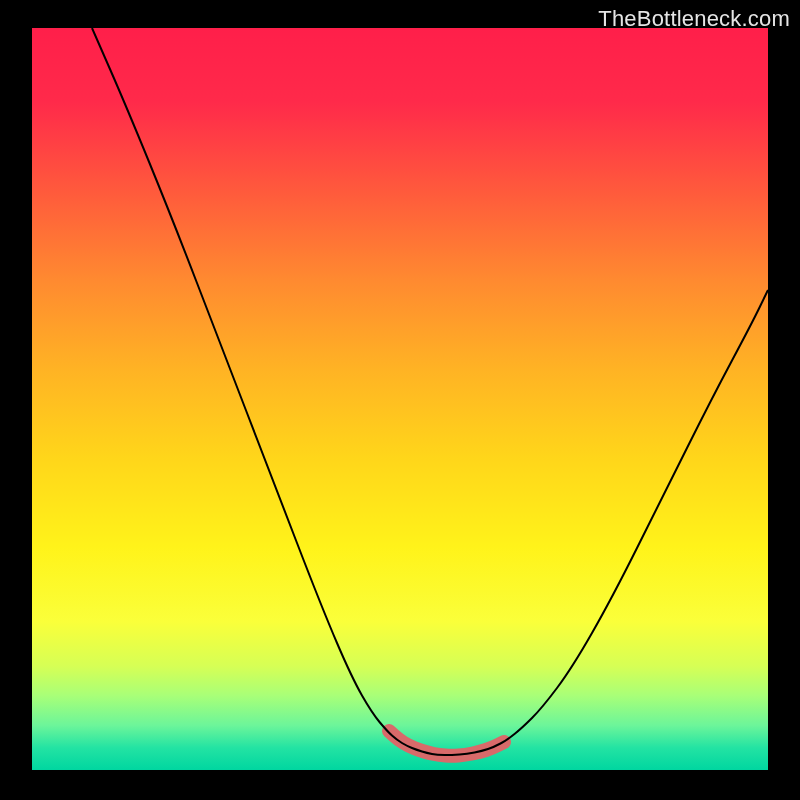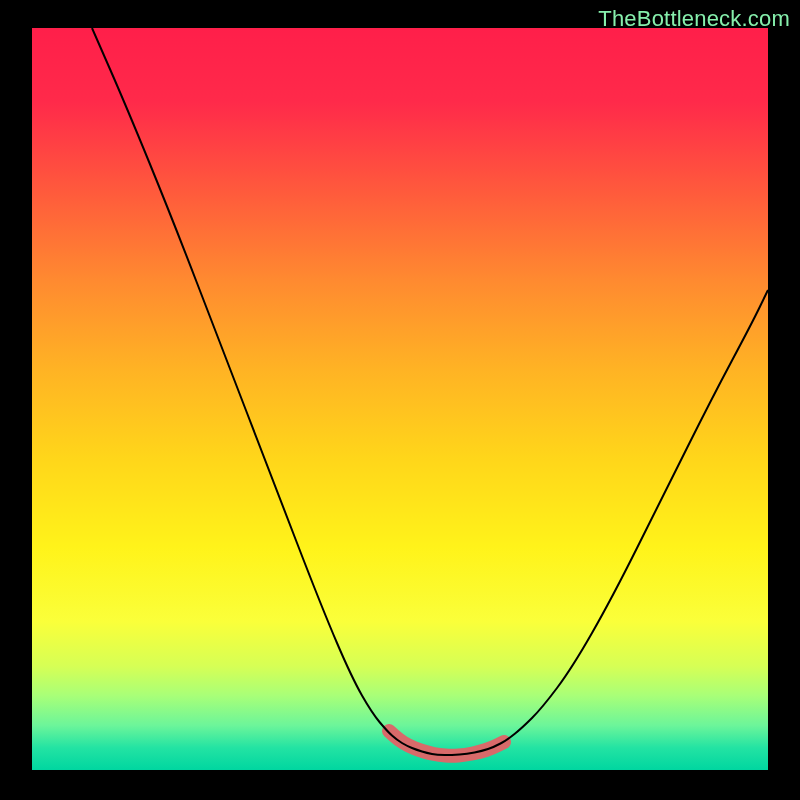--- a/index.html
+++ b/index.html
@@ -14,21 +14,21 @@
   .frame {
     position: relative;
     width: 800px;
     height: 800px;
     background: #000;
   }
   .watermark {
     position: absolute;
     top: 6px;
     right: 10px;
-    color: #86efac;
+    color: #e5e5e5;
     font-size: 22px;
     font-weight: 500;
     letter-spacing: 0.2px;
     z-index: 50;
   }
   .plot-area {
     position: absolute;
     left: 32px;
     top: 28px;
     width: 736px;

